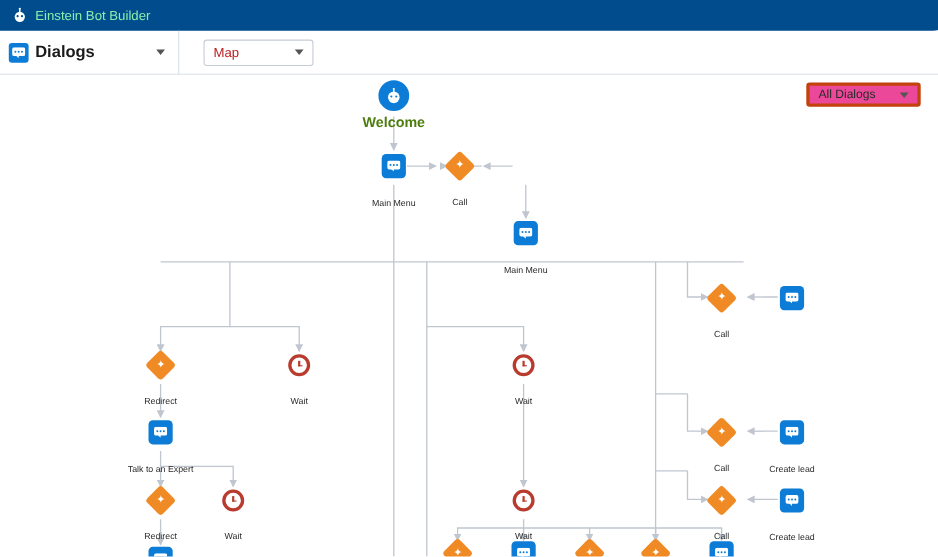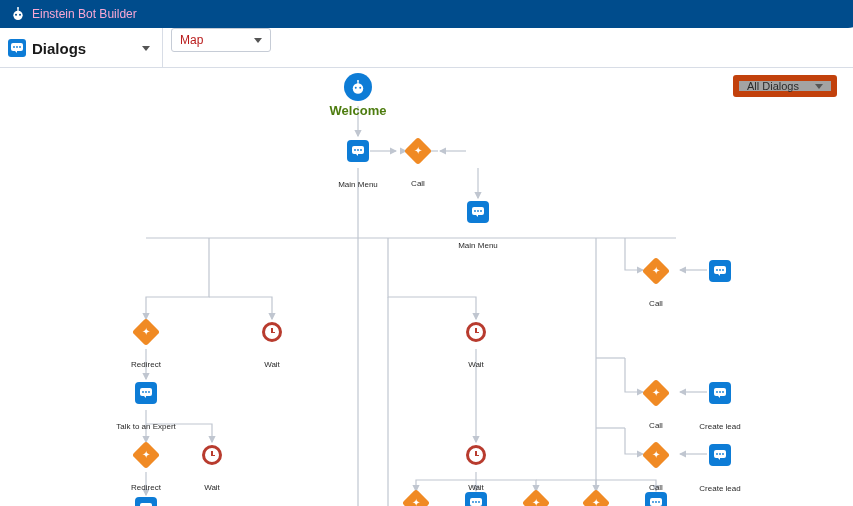--- a/index.html
+++ b/index.html
@@ -1,31 +1,31 @@
 <!DOCTYPE html>
 <html><head>
 <meta charset="utf-8">
 <style>
 * { box-sizing: border-box; margin: 0; padding: 0; }
 body { font-family: -apple-system, BlinkMacSystemFont, "Segoe UI", Arial, sans-serif; background: #fff; width: 853px; height: 506px; overflow: hidden; position: relative; }
 
 .topbar { background: #004c8c; height: 28px; display: flex; align-items: center; padding: 0 10px; border-bottom-right-radius: 18px; width: 866px; }
 .topbar-icon { width: 16px; height: 16px; margin-right: 6px; }
-.topbar-title { color: #f9a8d4; font-size: 12px; font-weight: 500; }
-
-.toolbar { height: 40px; border-bottom: 1px solid #d8dde6; display: flex; align-items: flex-start; padding: 0 8px; gap: 8px; }
+.topbar-title { color: #86efac; font-size: 12px; font-weight: 500; }
+
+.toolbar { height: 40px; border-bottom: 1px solid #d8dde6; display: flex; align-items: center; padding: 0 8px; gap: 22px; }
 .dialogs-select { display: flex; align-items: center; gap: 6px; height: 40px; border-right: 1px solid #d8dde6; padding-right: 12px; width: 155px; justify-content: space-between;}
 .dialogs-select-left { display: flex; align-items: center; gap: 6px; }
 .dialogs-icon { width: 18px; height: 18px; background: #0d7cd6; border-radius: 3px; display: flex; align-items: center; justify-content: center; }
 .dialogs-label { font-size: 15px; font-weight: 700; color: #1a1a1a; }
 .caret { width: 0; height: 0; border-left: 4px solid transparent; border-right: 4px solid transparent; border-top: 5px solid #555; }
 
 .map-select { border: 1px solid #c6ccd6; border-radius: 3px; height: 24px; display: flex; align-items: center; padding: 0 8px; width: 100px; justify-content: space-between; font-size: 12px; color: #b91c1c; }
 
-.filter-select { position: absolute; top: 75px; right: 16px; border: 6px solid #c2410c; border-radius: 3px; height: 22px; width: 104px; display: flex; align-items: center; padding: 0 8px; font-size: 11px; color: #2a2a2a; justify-content: space-between; background: #a3a3a3; z-index: 10; }
+.filter-select { position: absolute; top: 75px; right: 16px; border: 3px solid #c2410c; border-radius: 3px; height: 22px; width: 104px; display: flex; align-items: center; padding: 0 8px; font-size: 11px; color: #2a2a2a; justify-content: space-between; background: #ec4899; z-index: 10; }
 
 .canvas { position: absolute; top: 68px; left: 0; width: 853px; height: 438px; background: #fff; }
 
 .node { position: absolute; width: 60px; text-align: center; }
 .node-icon { width: 22px; height: 22px; margin: 0 auto; border-radius: 4px; display: flex; align-items: center; justify-content: center; }
 .node-icon.chat { background: #0d7cd6; }
 .node-label { font-size: 8px; color: #2a2a2a; margin-top: 18px; white-space: nowrap; }
 
 .welcome-node { position: absolute; width: 80px; text-align: center; }
 .welcome-icon { width: 28px; height: 28px; margin: 0 auto; border-radius: 50%; background: #0d7cd6; display: flex; align-items: center; justify-content: center; }

